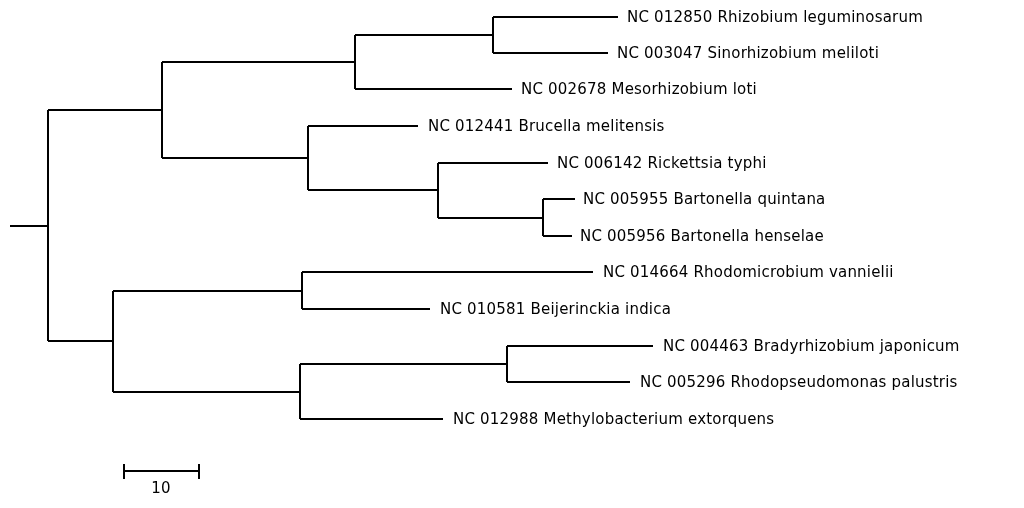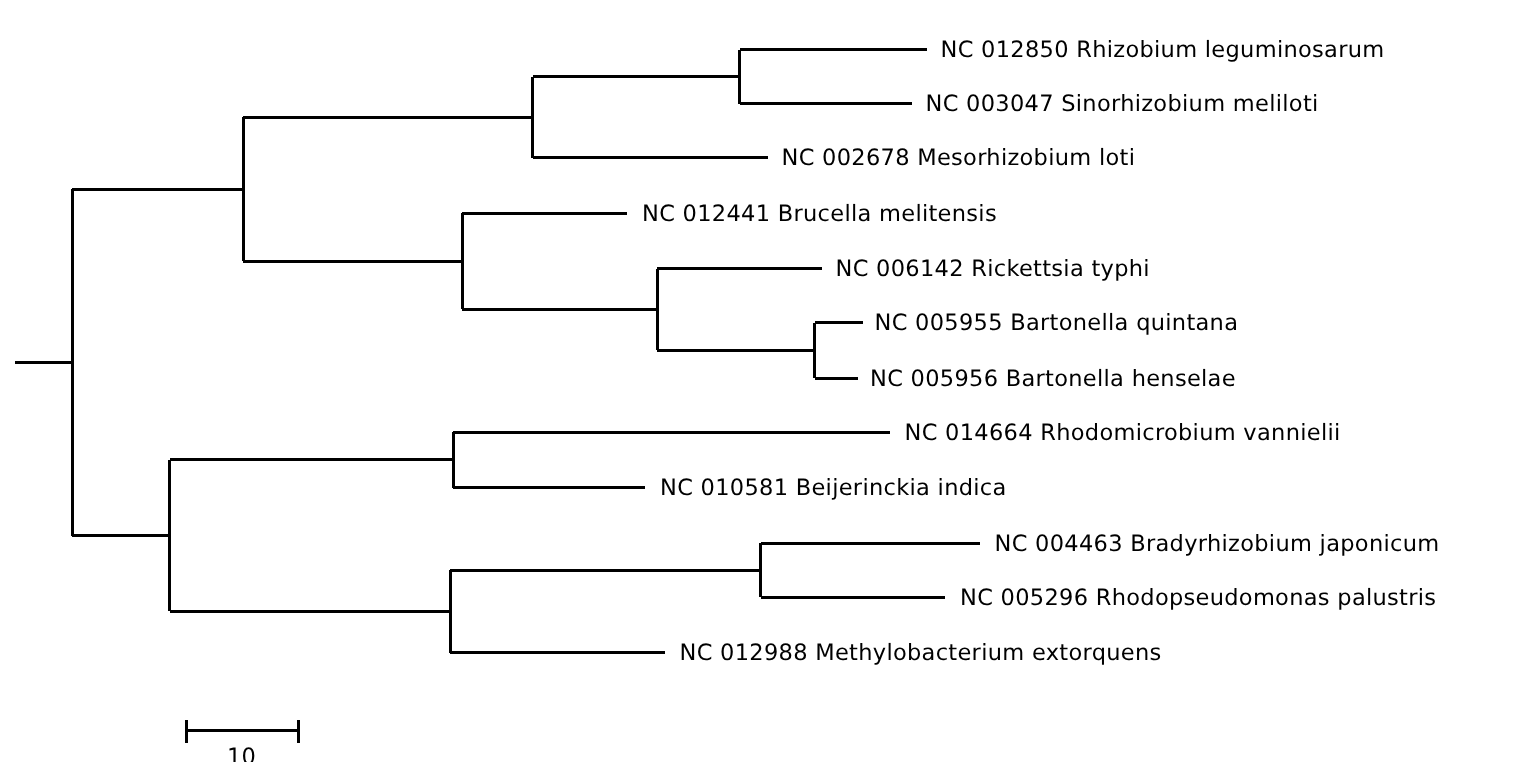--- a/index.html
+++ b/index.html
@@ -9,21 +9,20 @@
   }
   body {
     width: 1024px;
     height: 508px;
     position: relative;
     overflow: hidden;
   }
   #figure-wrap {
     position: absolute;
     inset: 0;
-    margin-top: 16px;
   }
   svg#tree-svg {
     display: block;
     width: 1024px;
     height: 508px;
   }
   svg#tree-svg text {
     font-family: "DejaVu Sans", "Liberation Sans", sans-serif;
     font-size: 15px;
     letter-spacing: 0.2px;

